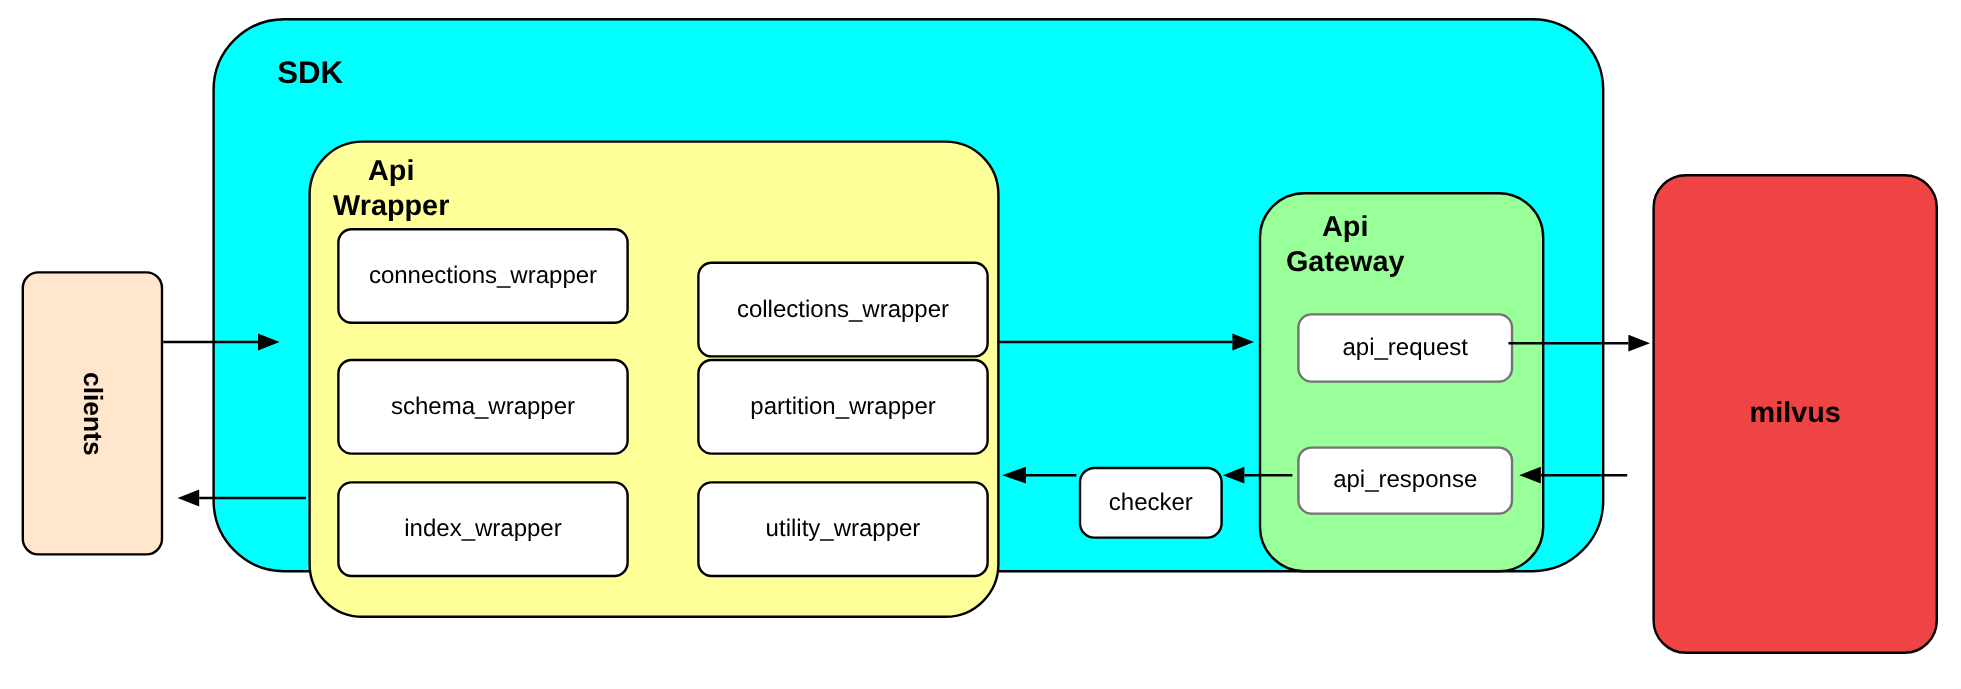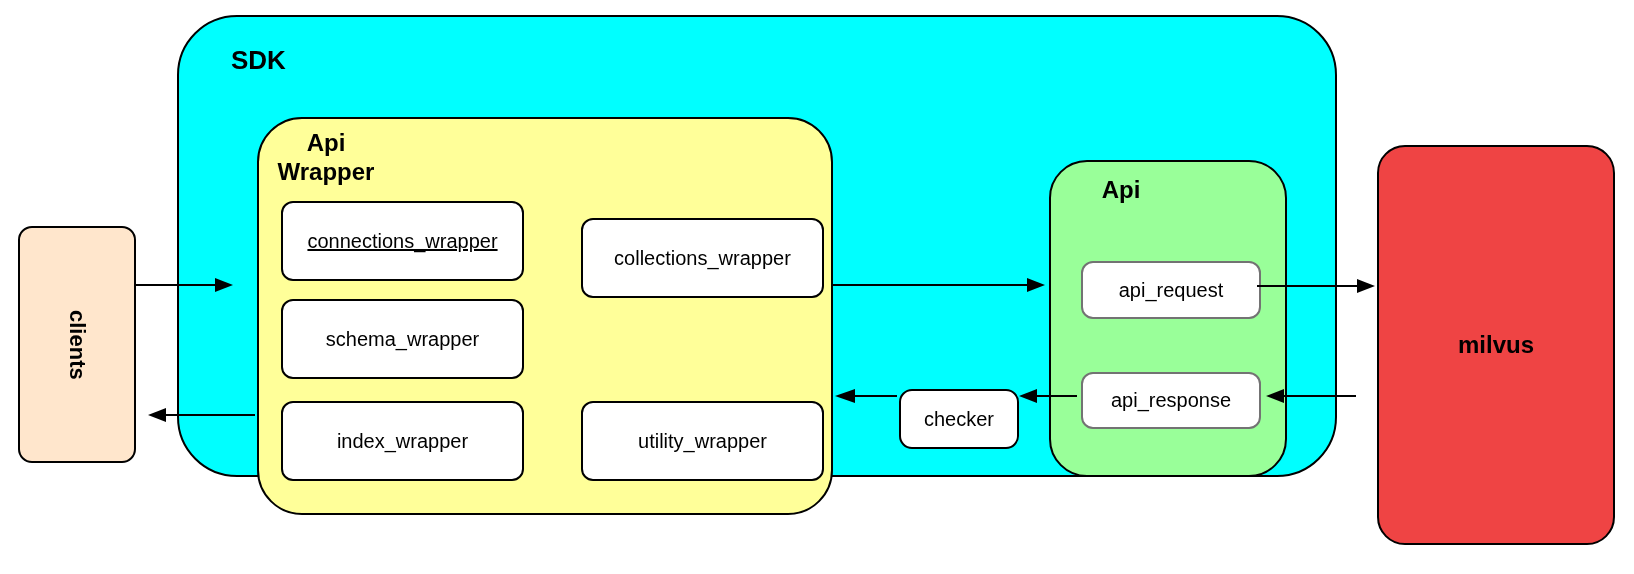--- a/index.html
+++ b/index.html
@@ -52,21 +52,21 @@
     text-align: center;
   }
   .block-title span { display: block; }
   .api-wrapper .block-title { left: 0; top: 9px; width: 134px; }
   .module {
     position: absolute; width: 243px; height: 80px;
     background: #fff; border: 2px solid #000; border-radius: 12px;
     display: flex; align-items: center; justify-content: center;
     font-size: 20px;
   }
-  .m1 { left: 22px;  top: 82px; text-decoration: underline; }
+  .m1 { left: 22px;  top: 71px; }
   .m2 { left: 322px; top: 99px; }
   .m3 { left: 22px;  top: 180px; }
   .m4 { left: 322px; top: 180px; }
   .m5 { left: 22px;  top: 282px; }
   .m6 { left: 322px; top: 282px; }
   
   .checker {
     position: absolute; left: 720px; top: 352px; width: 120px; height: 60px;
     background: #fff; border: 2px solid #000; border-radius: 13px;
     display: flex; align-items: center; justify-content: center;
@@ -114,29 +114,31 @@
     <div class="sdk-title">SDK</div>
 
     <div class="api-wrapper">
       <div class="block-title">
         <span>Api</span>
         <span>Wrapper</span>
       </div>
       <div class="module m1">connections_wrapper</div>
       <div class="module m2">collections_wrapper</div>
       <div class="module m3">schema_wrapper</div>
+      <div class="module m4">partition_wrapper</div>
       <div class="module m5">index_wrapper</div>
       <div class="module m6">utility_wrapper</div>
     </div>
 
     <div class="checker">checker</div>
 
     <div class="api-gateway">
       <div class="block-title">
         <span>Api</span>
+        <span>Gateway</span>
       </div>
       <div class="gw-node gw-request">api_request</div>
       <div class="gw-node gw-response">api_response</div>
     </div>
   </div>
 
   <div class="shape center milvus">milvus</div>
 
   <svg class="arrows" width="1634" height="574" viewBox="0 0 1634 574">
     <g>

